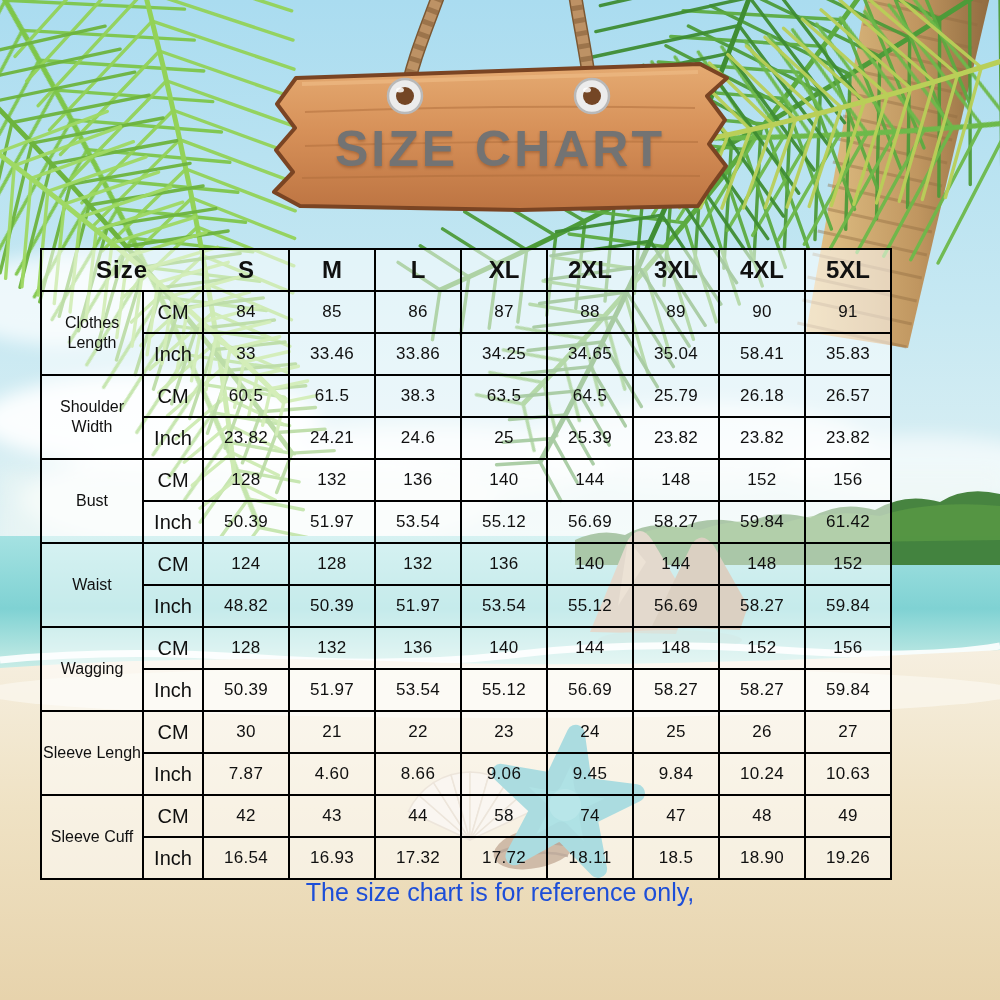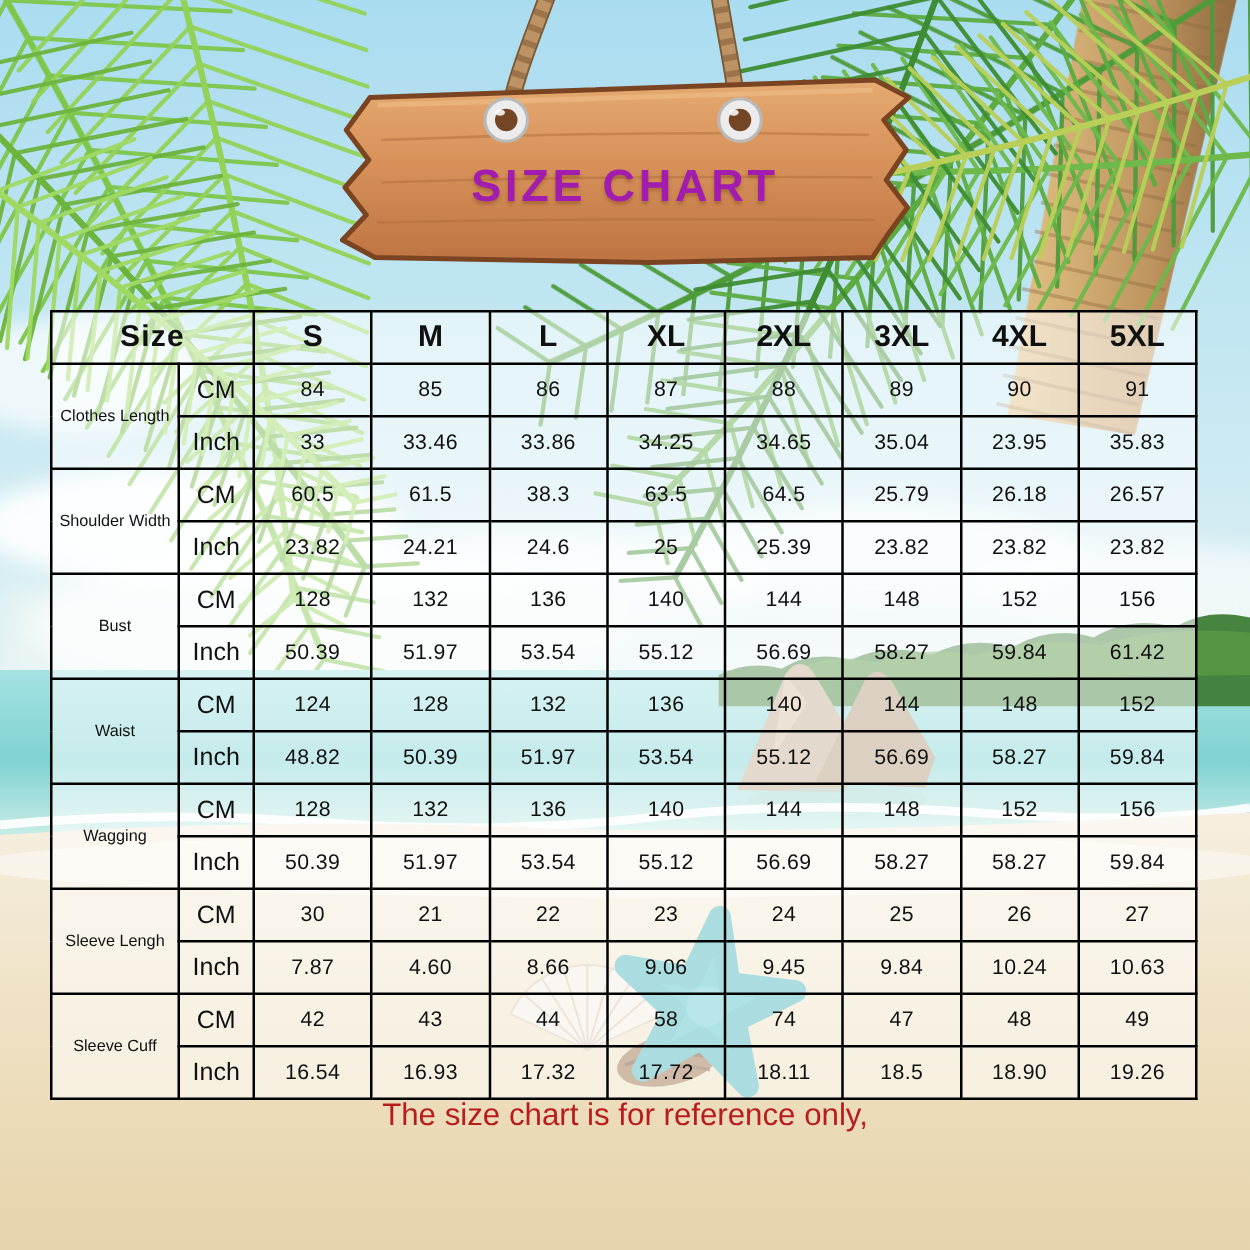--- a/index.html
+++ b/index.html
@@ -3,42 +3,42 @@
 <meta charset="utf-8">
 <style>
   html,body{margin:0;padding:0;}
   body{
     width:1000px;height:1000px;position:relative;overflow:hidden;
     font-family:"Liberation Sans", sans-serif;background:#cfe9f2;
   }
   #scene{position:absolute;left:0;top:0;width:1000px;height:1000px;}
   #sign-title{
     position:absolute;left:280px;top:120px;width:440px;height:62px;
-    text-align:center;font-size:36px;line-height:58px;font-weight:bold;
-    color:#a21caf;letter-spacing:3px;
+    text-align:center;font-size:50px;line-height:58px;font-weight:bold;
+    color:#737373;letter-spacing:3px;
     text-shadow:0 2px 3px rgba(90,40,10,.30);
     z-index:5;
   }
   #size-table{
-    position:absolute;left:40px;top:248px;width:918px;z-index:4;
+    position:absolute;left:40px;top:248px;width:852px;z-index:4;
     border-collapse:collapse;table-layout:fixed;
   }
   #size-table td,#size-table th{
     border:2px solid #000;height:40px;padding:0;
     text-align:center;vertical-align:middle;color:#101010;
     background:rgba(255,255,255,.55);
   }
   th.corner-cell{font-size:24px;font-weight:bold;letter-spacing:1px;}
   th.size-col{font-size:24px;font-weight:bold;}
-  td.label-cell{font-size:13px;line-height:20px;background:rgba(255,255,255,.62);margin-top:18px;}
+  td.label-cell{font-size:16px;line-height:20px;background:rgba(255,255,255,.62);margin-top:18px;}
   td.unit-cell{font-size:20px;font-weight:normal;}
   td.value-cell{font-size:17px;letter-spacing:.3px;}
   #footer{
     position:absolute;left:0;top:872px;width:1000px;z-index:4;
-    text-align:center;color:#b91c1c;font-size:25px;line-height:40px;font-weight:500;
+    text-align:center;color:#1d4ed8;font-size:25px;line-height:40px;font-weight:500;
   }
 </style>
 </head>
 <body>
 
 <svg id="scene" viewBox="0 0 1000 1000">
   <defs>
     <linearGradient id="skyGrad" x1="0" y1="0" x2="0" y2="1">
       <stop offset="0" stop-color="#aadcf0"></stop>
       <stop offset="0.55" stop-color="#c6e8f2"></stop>
@@ -596,21 +596,21 @@
         <td class="value-cell">91</td>
       </tr>
       <tr>
         <td class="unit-cell">Inch</td>
         <td class="value-cell">33</td>
         <td class="value-cell">33.46</td>
         <td class="value-cell">33.86</td>
         <td class="value-cell">34.25</td>
         <td class="value-cell">34.65</td>
         <td class="value-cell">35.04</td>
-        <td class="value-cell">23.95</td>
+        <td class="value-cell">58.41</td>
         <td class="value-cell">35.83</td>
       </tr>
       <tr>
         <td rowspan="2" class="label-cell">Shoulder Width</td>
         <td class="unit-cell">CM</td>
         <td class="value-cell">60.5</td>
         <td class="value-cell">61.5</td>
         <td class="value-cell">38.3</td>
         <td class="value-cell">63.5</td>
         <td class="value-cell">64.5</td>

